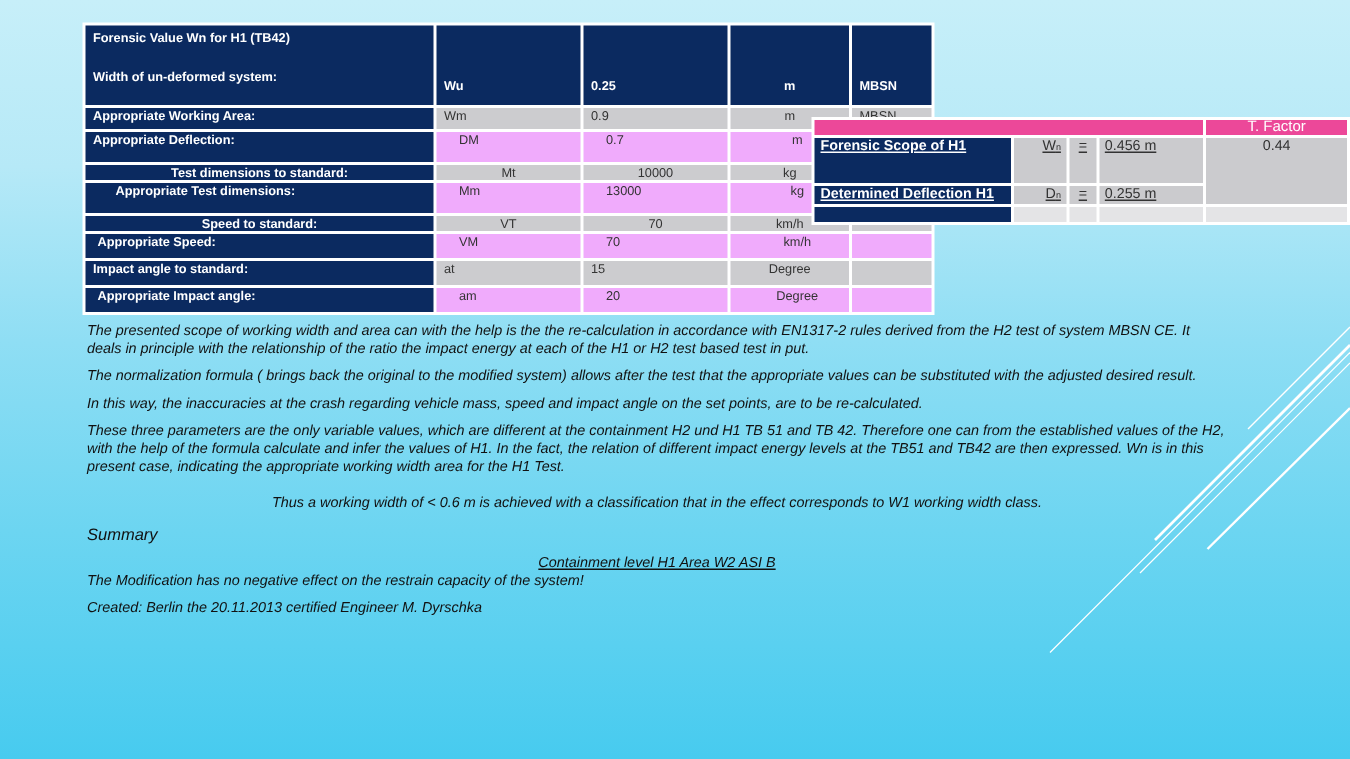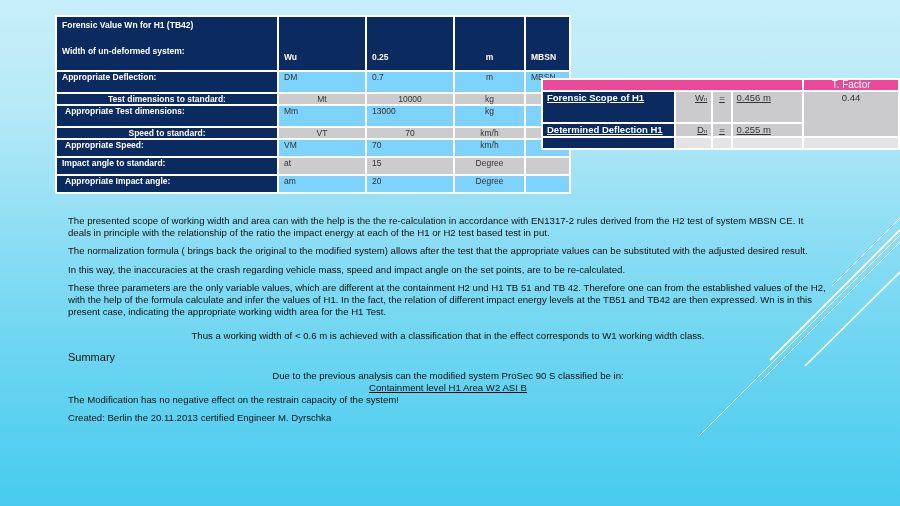--- a/index.html
+++ b/index.html
@@ -17,21 +17,21 @@
   .t1 tr.hdr td { background:#0b2a60; color:#ffffff; font-weight:bold; height:45px; }
   .t1 tr.hdr td.lab { padding-top:3px; }
   .t1 tr.hdr td .sub { display:block; margin-top:16px; }
   .t1 tr.hdr td.hv { vertical-align:bottom; padding-bottom:8px; }
   .t1 td.c1 { width:76px; }
   .t1 td.c2 { width:76px; }
   .t1 td.c3 { width:59px; text-align:center; }
   .t1 td.c4 { width:33px; }
   .t1 tr.d td:not(.lab) { color:#333; }
   .t1 tr.dark td:not(.lab) { background:#cccccf; }
-  .t1 tr.light td:not(.lab) { background:#7dd3fc; }
+  .t1 tr.light td:not(.lab) { background:#f0abfc;padding-left:15px; }
   .t1 tr.h14 td { height:14px; }
   .t1 tr.h16 td { height:16px; }
   .t1 tr.h12 td { height:10px; line-height:10px;text-align:center; }
   .t1 tr.h20 td { height:20px; }
 
   
   .t2 { position:absolute; left:541px; top:78px; border-collapse:separate; border-spacing:2px; background:#ffffff; }
   .t2 td { font-size:9.5px; padding:0 4px; vertical-align:top; }
   .t2 tr.top td { background:#ec4899; color:#fff; height:10px; line-height:10px; font-weight:normal; }
   .t2 tr.top td.tf { text-align:center; font-size:10px; }
@@ -41,21 +41,21 @@
   .t2 tr.r1 td { height:30px; }
   .t2 tr.r2 td { height:12px; }
   .t2 tr.r3 td { height:10px; }
   .t2 tr.r3 td.g { background:#e4e4e6; }
   .t2 td.w1 { width:30px; text-align:right; }
   .t2 td.w2 { width:10px; text-align:center; }
   .t2 td.w3 { width:69px; }
   .t2 td.w4 { width:97px; text-align:center; }
   .t2 sub { font-size:6px; vertical-align:baseline; }
 
-  .body { position:absolute; left:68px; top:215px; width:760px; font-size:9.6px; color:#111; line-height:12.2px; }
+  .body { position:absolute; left:58px; top:215px; width:760px; font-size:9.6px; color:#111; line-height:12.2px;font-style:italic; }
   .body p { margin:0 0 6px 0; }
   .body p.tight { margin:0;text-align:center; }
   .body .summary { font-size:11px; margin:8px 0 7px 0; }
   .body .ul { text-decoration:underline; }
 </style>
 </head>
 <body>
 
 <svg class="deco" viewBox="0 0 900 506">
   <g stroke="#ffffff" fill="none">
@@ -72,36 +72,43 @@
       <tr class="hdr">
     <td class="lab">
       <span>Forensic Value Wn for H1 (TB42)</span>
       <span class="sub">Width of un-deformed system:</span>
     </td>
     <td class="c1 hv">Wu</td>
     <td class="c2 hv">0.25</td>
     <td class="c3 hv">m</td>
     <td class="c4 hv">MBSN</td>
   </tr>
+  <tr class="d dark h14">
+    <td class="lab">Appropriate Working  Area:</td>
+    <td class="c1">Wm</td>
+    <td class="c2">0.9</td>
+    <td class="c3">m</td>
+    <td class="c4">MBSN</td>
+  </tr>
   <tr class="d light h20">
     <td class="lab">Appropriate Deflection:</td>
     <td class="c1">DM</td>
     <td class="c2">0.7</td>
     <td class="c3">m</td>
     <td class="c4">MBSN</td>
   </tr>
   <tr class="d dark h12">
     <td class="lab">Test dimensions to standard:</td>
     <td class="c1">Mt</td>
     <td class="c2">10000</td>
     <td class="c3">kg</td>
     <td class="c4"></td>
   </tr>
   <tr class="d light h20">
-    <td class="lab" style="padding-left:8px">Appropriate Test dimensions:</td>
+    <td class="lab" style="padding-left:20px">Appropriate Test dimensions:</td>
     <td class="c1">Mm</td>
     <td class="c2">13000</td>
     <td class="c3">kg</td>
     <td class="c4"></td>
   </tr>
   <tr class="d dark h12">
     <td class="lab">Speed to standard:</td>
     <td class="c1">VT</td>
     <td class="c2">70</td>
     <td class="c3">km/h</td>
@@ -160,17 +167,16 @@
 </tbody>
   </table>
 
 <div class="body">
   <p>The presented scope of working width and area can with the help is the the re-calculation in accordance with EN1317-2 rules derived from the H2 test of system MBSN CE. It deals in principle with the relationship of the ratio the impact energy at each of the H1 or H2 test based test in put.</p>
   <p>The normalization formula ( brings back the original to the modified system) allows after the test that the appropriate values can be substituted with the adjusted desired result.</p>
   <p>In this way, the inaccuracies at the crash regarding vehicle mass, speed and impact angle on the set points, are to be re-calculated.</p>
   <p style="margin-bottom:12px">These three parameters are the only variable values, which are different at the containment H2 und H1  TB 51 and TB 42. Therefore one can from the established values of the  H2, with the help of the formula calculate and infer the values of H1. In the fact, the relation of different impact energy levels at the TB51 and TB42 are then expressed. Wn is in this present case, indicating the appropriate working width area for the H1 Test.</p>
   <p class="tight">Thus a working width of &lt; 0.6 m is achieved with a classification that in the effect corresponds to W1 working width class.</p>
   <div class="summary">Summary</div>
-  <p class="tight">Due to the previous analysis can the modified system ProSec 90 S classified be in:</p>
   <p class="tight ul">Containment level H1 Area W2 ASI B</p>
   <p>The Modification has no negative effect on the restrain capacity of the system!</p>
   <p>Created: Berlin the 20.11.2013 certified Engineer M. Dyrschka</p>
 </div>
 
 </body></html>

